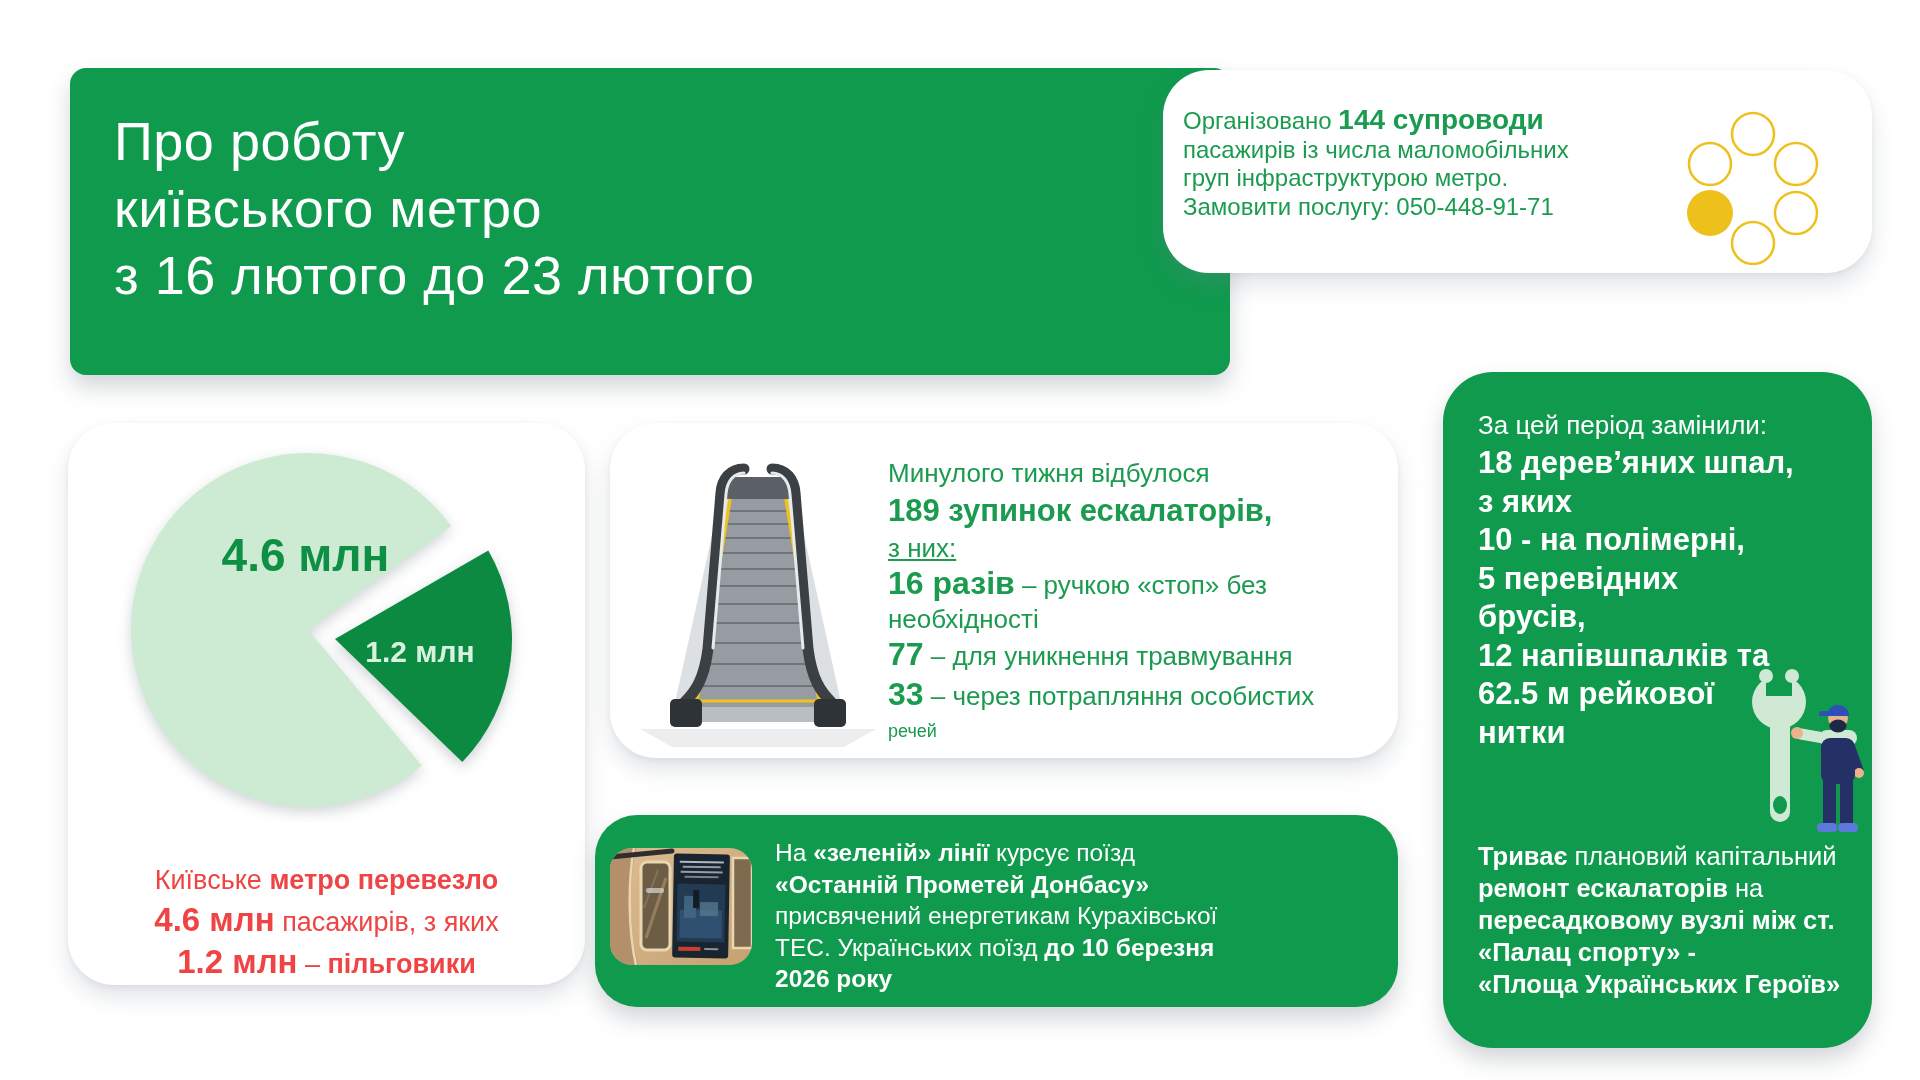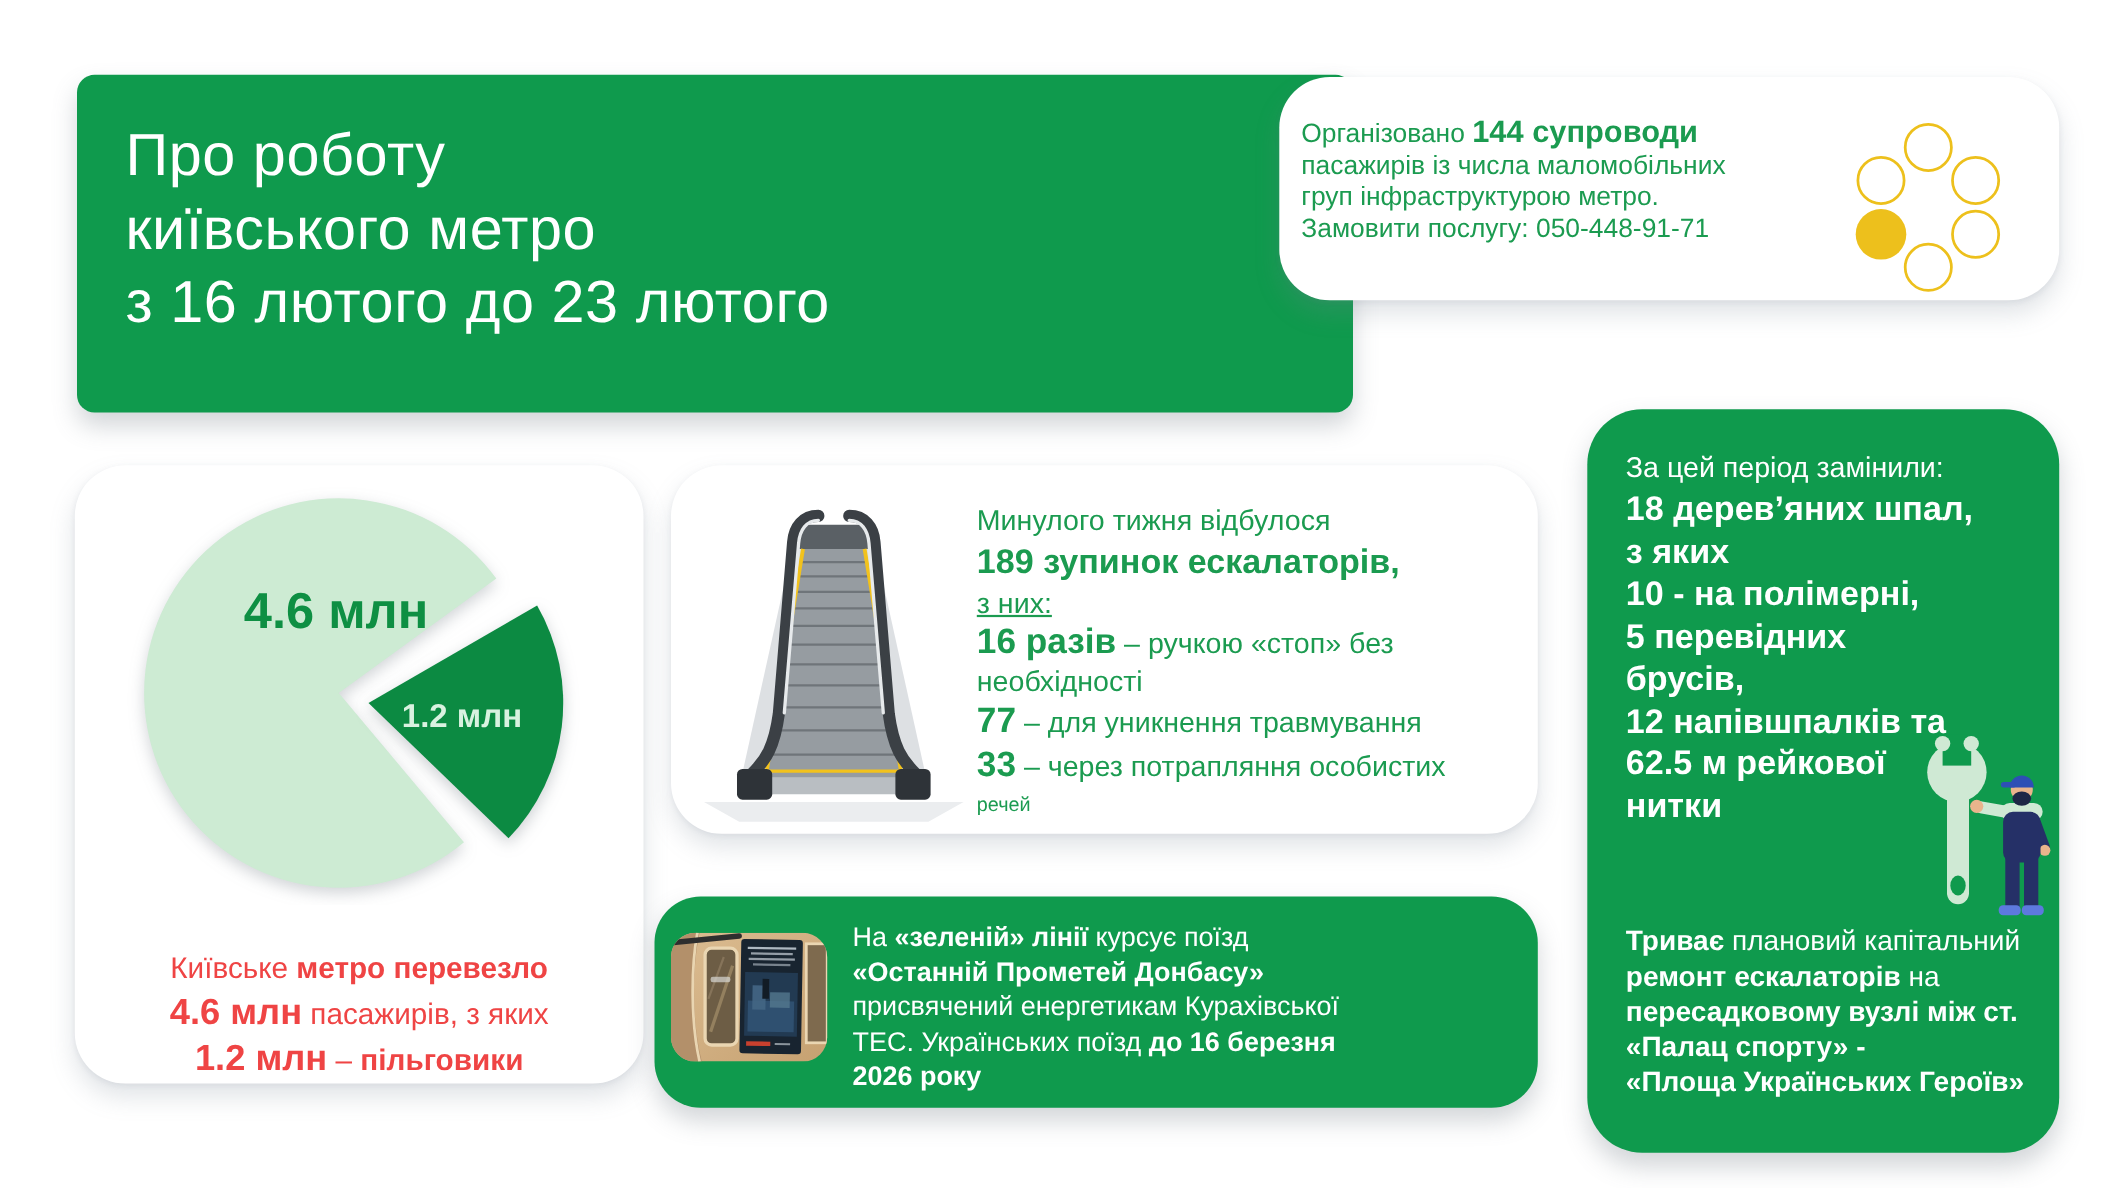--- a/index.html
+++ b/index.html
@@ -179,21 +179,21 @@
         <rect x="69" y="99" width="22" height="4" fill="#c8402e"></rect>
         <rect x="95" y="100" width="14" height="2" fill="#8a949c"></rect>
       </g>
       <rect x="123" y="10" width="19" height="90" fill="#7e6a4e" stroke="#ead6b2" stroke-width="2.5"></rect>
       <line x1="0" y1="9" x2="62" y2="3" stroke="#2e2e2e" stroke-width="5" stroke-linecap="round"></line>
     </svg>
     <div class="train-text">
       <div><span>На </span><span class="tw-b">«зеленій» лінії</span><span> курсує поїзд</span></div>
       <div class="tw-b">«Останній Прометей Донбасу»</div>
       <div>присвячений енергетикам Курахівської</div>
-      <div><span>ТЕС. Українських поїзд </span><span class="tw-b">до 16 березня</span></div>
+      <div><span>ТЕС. Українських поїзд </span><span class="tw-b">до 10 березня</span></div>
       <div class="tw-b">2026 року</div>
     </div>
   </section>
 
   <section class="card green-card repairs-card">
     <div class="rep-intro">За цей період замінили:</div>
     <div class="rep-list">
       <div>18 дерев’яних шпал,</div>
       <div>з яких</div>
       <div>10 - на полімерні,</div>

